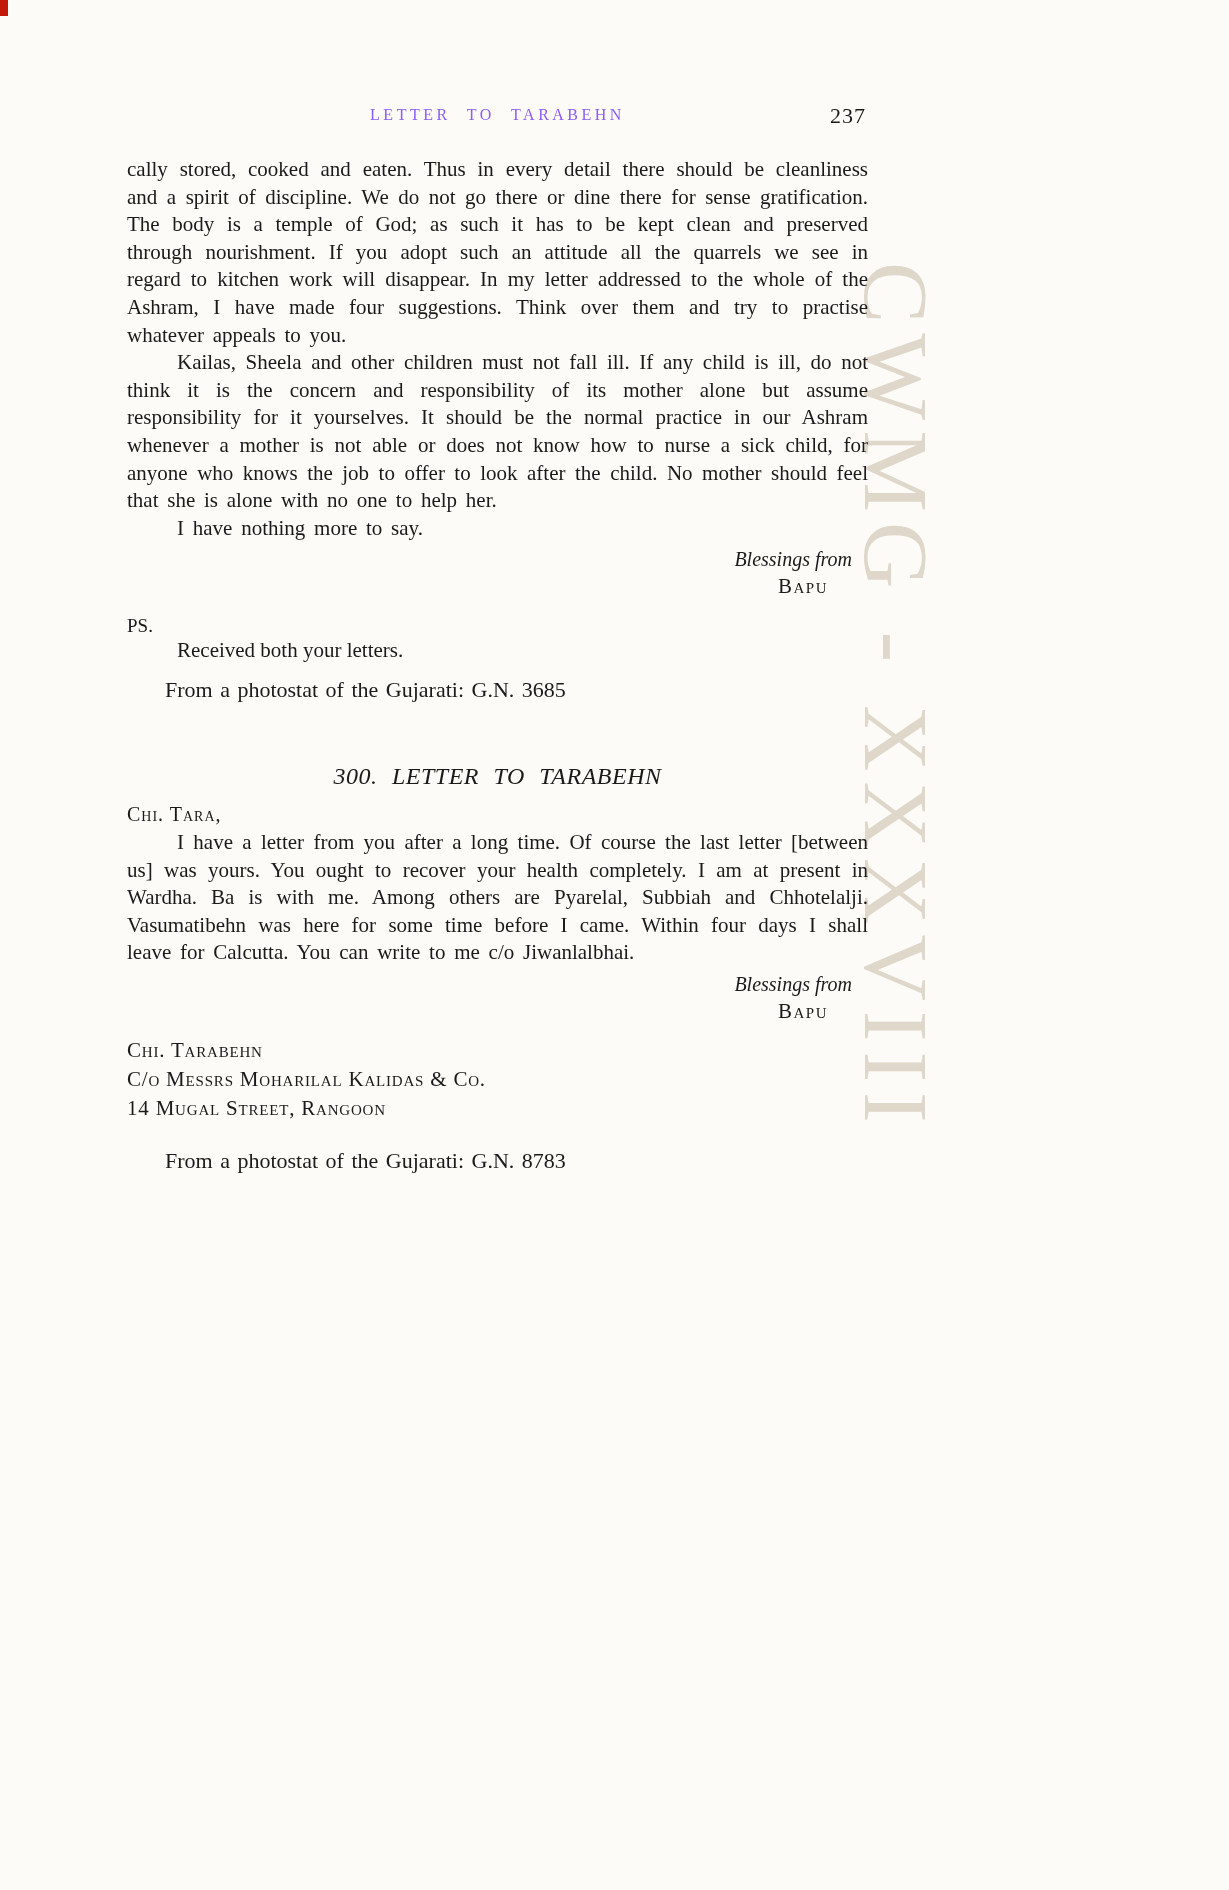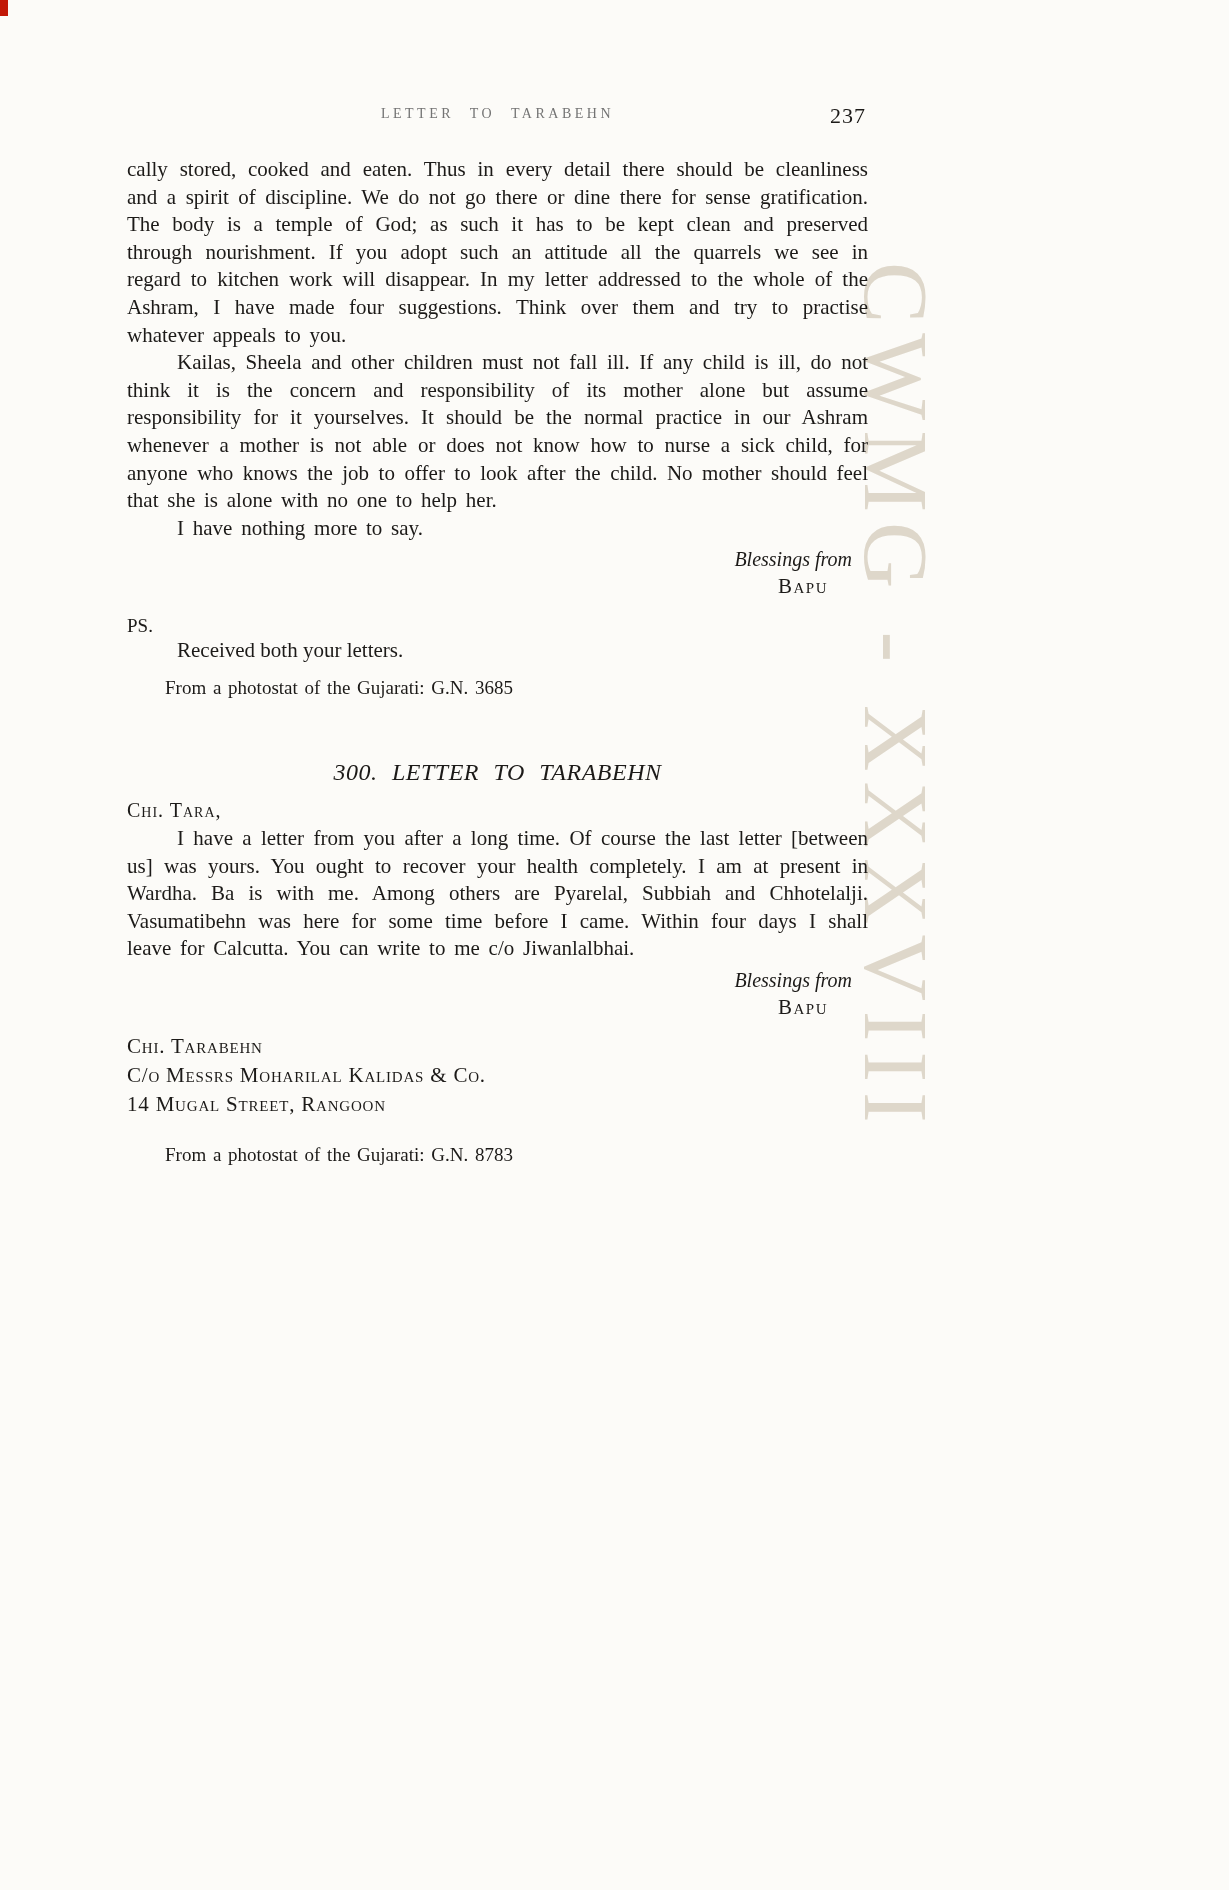--- a/index.html
+++ b/index.html
@@ -40,24 +40,24 @@
     width: 741px;
     z-index: 1;
   }
   .running-head {
     position: relative;
     height: 24px;
     margin-bottom: 26px;
   }
   .running-title {
     text-align: center;
-    font-size: 14px;
+    font-size: 16px;
     letter-spacing: 3.5px;
     word-spacing: 9px;
-    color: #737373;
+    color: #8b5cf6;
   }
   .page-number {
     position: absolute;
     right: 2px;
     top: -3px;
     font-size: 22px;
     letter-spacing: 1px;
   }
   .body-text {
     font-size: 21px;
@@ -88,21 +88,21 @@
     font-size: 19px;
   }
   .ps-line {
     font-size: 21px;
     line-height: 27.6px;
     text-indent: 50px;
   }
   .source-line {
     margin-top: 12px;
     margin-left: 38px;
-    font-size: 19px;
+    font-size: 22px;
     word-spacing: 2px;
   }
   .letter-two { margin-top: 60px; }
   .letter-heading {
     text-align: center;
     font-style: italic;
     font-size: 24px;
     word-spacing: 8px;
     letter-spacing: 0.5px;
   }

